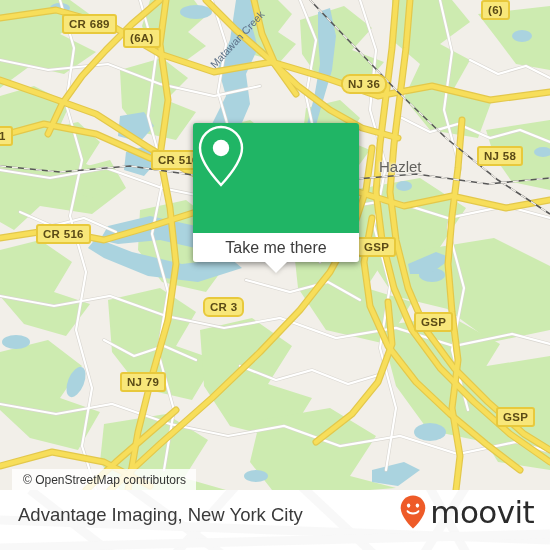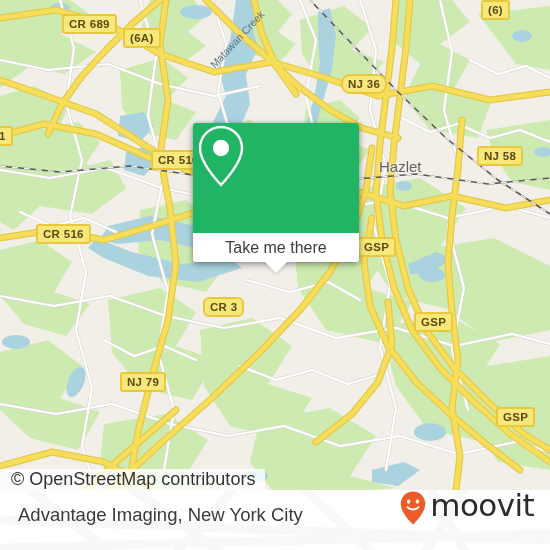--- a/index.html
+++ b/index.html
@@ -87,27 +87,27 @@
     left:50%; margin-left:-11px; top:100%;
     width:0; height:0;
     border-left:11px solid transparent;
     border-right:11px solid transparent;
     border-top:11px solid #ffffff;
   }
 
   
   #attribution {
     position:absolute;
-    left:0; top:469px;
+    left:12px; top:469px;
     height:21px;
     background:rgba(255,255,255,.82);
     display:flex; align-items:center;
     padding:0 10px 0 11px;
     color:#333333;
-    font-size:18px;
+    font-size:12px;
     font-family:"Liberation Sans", sans-serif;
     white-space:nowrap;
   }
 
   
   #footer {
     position:absolute;
     left:0; top:490px; width:550px; height:60px;
     background:#ffffff;
     overflow:hidden;
@@ -122,21 +122,21 @@
     left:18px; top:0; height:50px;
     display:flex; align-items:center;
     color:#3a3a3a;
     font-size:18.5px;
     font-family:"Liberation Sans", sans-serif;
     white-space:nowrap;
   }
   #brand {
     position:absolute;
     right:16px; top:0; height:44px;
-    display:flex; align-items:flex-start; gap:3px;
+    display:flex; align-items:center; gap:3px;
   }
   #brand-wordmark {
     color:#2b2b2b;
     font-size:31px;
     font-weight:normal;
     letter-spacing:-.6px;
     font-family:"DejaVu Sans", sans-serif;
     line-height:1;
   }
 </style>

